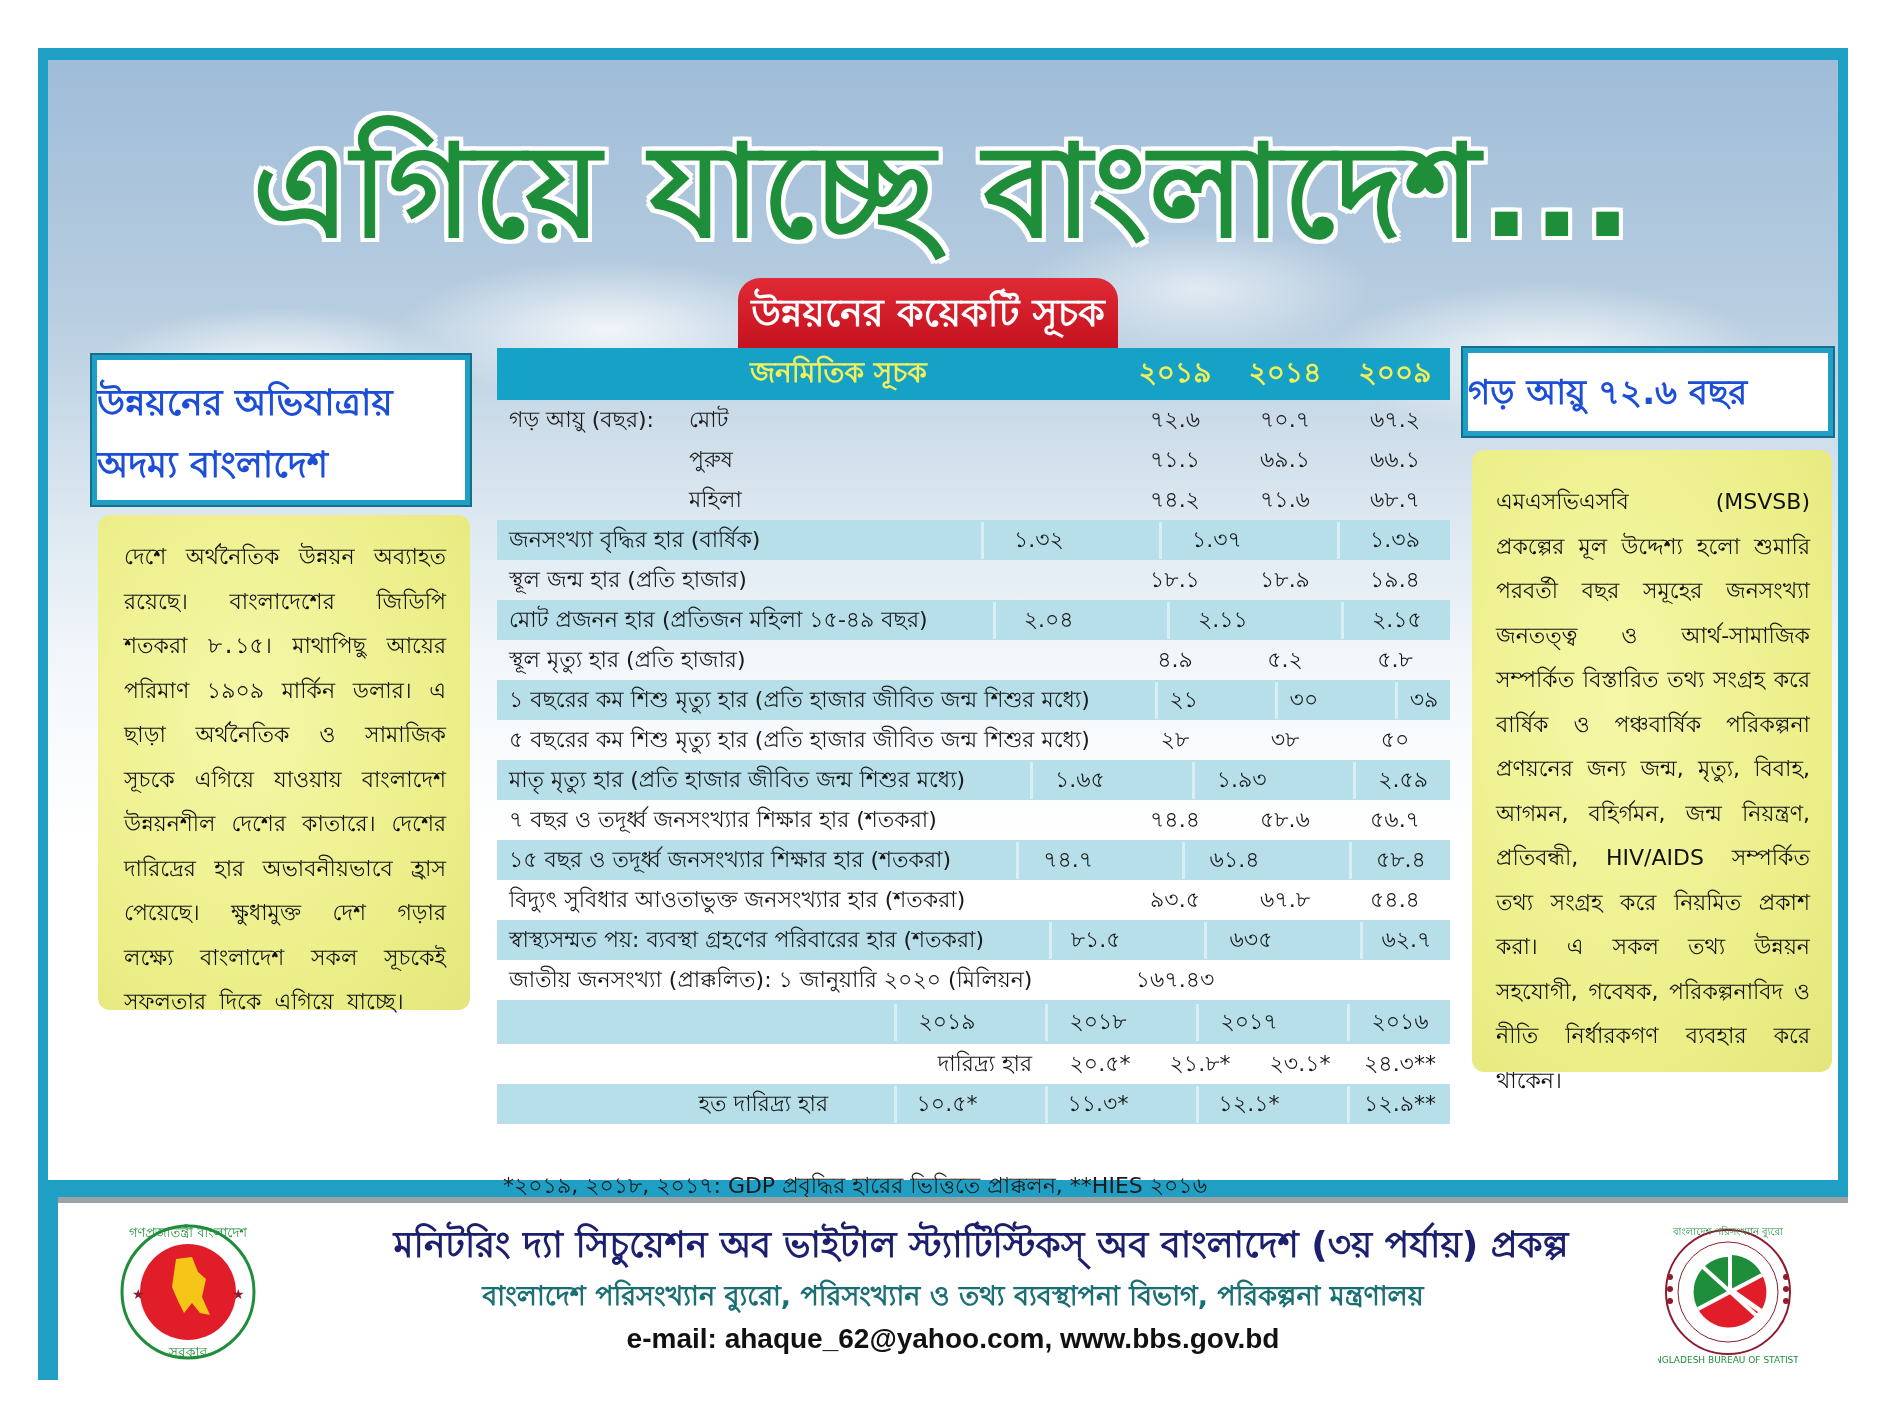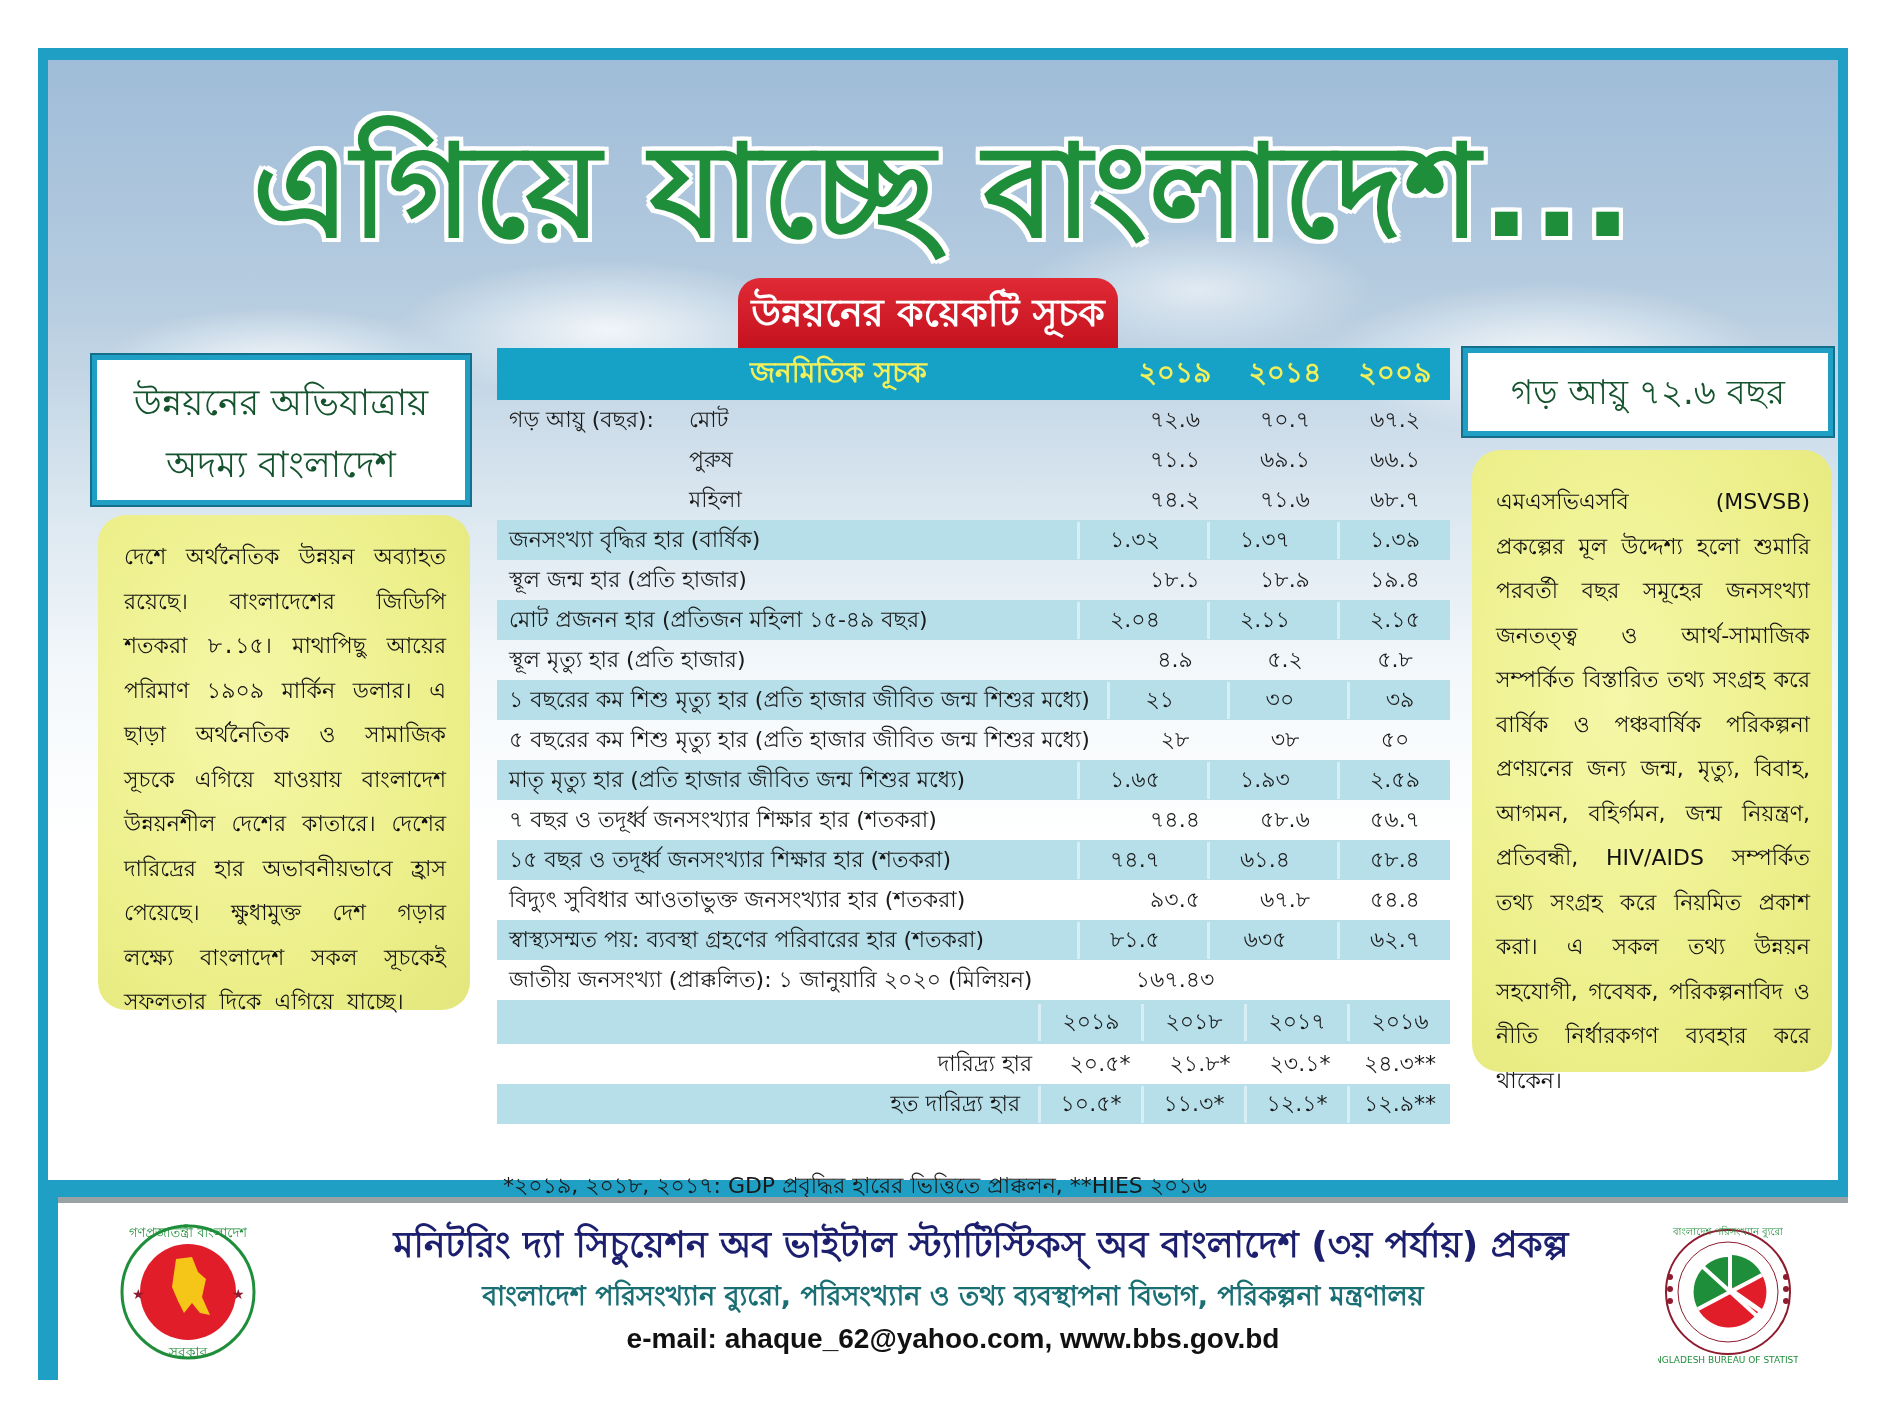--- a/index.html
+++ b/index.html
@@ -8,35 +8,35 @@
   .sky{position:absolute;left:10px;top:12px;width:1790px;height:1120px;
     background:
       radial-gradient(ellipse 260px 90px at 230px 310px, rgba(255,255,255,0.85), rgba(255,255,255,0) 70%),
       radial-gradient(ellipse 300px 100px at 560px 270px, rgba(255,255,255,0.8), rgba(255,255,255,0) 70%),
       radial-gradient(ellipse 320px 110px at 1500px 300px, rgba(255,255,255,0.85), rgba(255,255,255,0) 70%),
       radial-gradient(ellipse 250px 90px at 1150px 230px, rgba(255,255,255,0.6), rgba(255,255,255,0) 70%),
       linear-gradient(180deg,#9fbcd8 0%,#b7cde0 22%,#dbe7f0 40%,#f4f8fb 55%,#ffffff 70%,#ffffff 100%);}
   .main-title{position:absolute;left:0;top:62px;width:1790px;text-align:center;font-family:"DejaVu Sans",sans-serif;font-weight:bold;font-size:128px;line-height:140px;color:#1f8e3a;
     text-shadow:-4px -4px 0 #fff,4px -4px 0 #fff,-4px 4px 0 #fff,4px 4px 0 #fff,0 4px 0 #fff,0 -4px 0 #fff,4px 0 0 #fff,-4px 0 0 #fff;letter-spacing:2px;}
   .red-tab{position:absolute;left:690px;top:218px;width:380px;height:70px;background:linear-gradient(180deg,#e02a36,#c5121f);border-radius:22px 22px 0 0;color:#fff;font-weight:bold;font-size:38px;line-height:70px;text-align:center;}
-  .title-box{position:absolute;background:#fff;border:5px solid #1f9fc4;outline:2px solid #156e8c;box-sizing:border-box;text-align:center;color:#14532d;}
+  .title-box{position:absolute;background:#fff;border:5px solid #1f9fc4;outline:2px solid #156e8c;box-sizing:border-box;text-align:left;color:#1d4ed8;font-weight:bold;}
   .tb-left{left:44px;top:295px;width:378px;height:150px;font-size:36px;line-height:62px;padding-top:12px;}
   .tb-right{left:1415px;top:288px;width:370px;height:88px;font-size:34px;line-height:78px;}
-  .yellow{position:absolute;background:radial-gradient(ellipse at 40% 40%,#f6f7a8,#ebee86 70%,#e2e67c);border-radius:28px;box-sizing:border-box;color:#111;font-size:22px;line-height:44.5px;text-align:justify;}
+  .yellow{position:absolute;background:radial-gradient(ellipse at 40% 40%,#f6f7a8,#ebee86 70%,#e2e67c);border-radius:12px;box-sizing:border-box;color:#111;font-size:22px;line-height:44.5px;text-align:justify;}
   .y-left{left:50px;top:455px;width:372px;height:495px;padding:22px 24px 8px 26px;font-family:Liberation Mono, monospace;}
   .y-right{left:1424px;top:390px;width:360px;height:622px;padding:30px 22px 18px 24px;}
   .y-right .first{display:flex;justify-content:space-between;}
   .table{position:absolute;left:449px;top:288px;width:953px;}
   .thead{height:52px;background:#16a1c6;display:flex;align-items:center;color:#f2f05a;font-weight:bold;font-size:28px;}
   .thead .label{flex:1;text-align:center;padding-left:60px;}
   .thead .yr{width:110px;text-align:center;}
   .row{display:flex;align-items:center;height:40px;font-size:22px;color:#1a1a1a;}
   .row .lbl{flex:1;padding-left:12px;white-space:nowrap;}
   .row .v{width:110px;text-align:center;}
-  .row.shade{background:#b6dfea;}
+  .row.shade{background:#b6dfea;gap:48px;}
   .row.shade .v{border-left:3px solid #d6eef4;margin-left:17px;}
   .row .sub{display:inline-block;width:180px;}
   .row .sub2{display:inline-block;padding-left:180px;}
   .pov .lbl{text-align:right;padding-right:18px;}
   .pov .v4{width:100px;text-align:center;}
   .pov.shade .v4{border-left:3px solid #d6eef4;}
   .footnote{position:absolute;left:455px;top:1108px;font-size:22px;color:#1a1a1a;}
   .footer{position:absolute;left:10px;top:1137px;width:1790px;height:180px;background:#fff;border-top:6px solid #9aa2a6;}
   .f1{position:absolute;left:0;top:14px;width:1790px;text-align:center;font-weight:bold;font-size:36px;color:#1b1f6e;margin-left:28px;}
   .f2{position:absolute;left:0;top:72px;width:1790px;text-align:center;font-weight:bold;font-size:27px;color:#1a6f74;}

